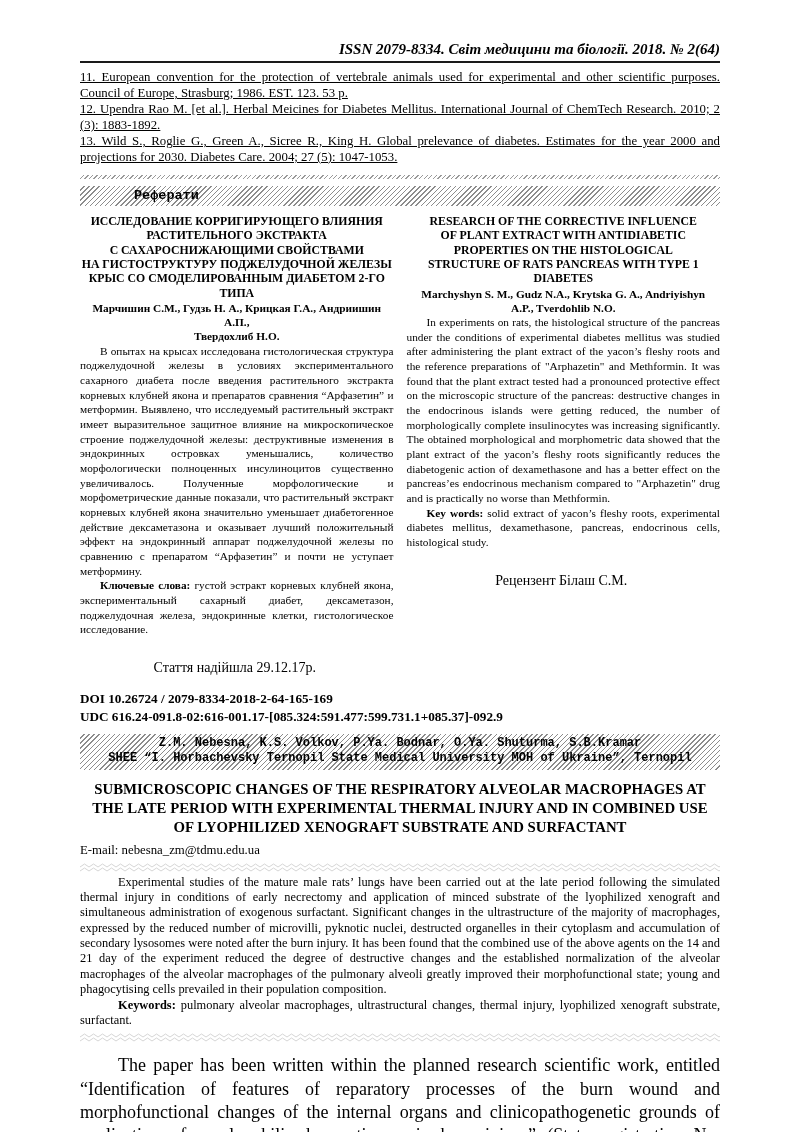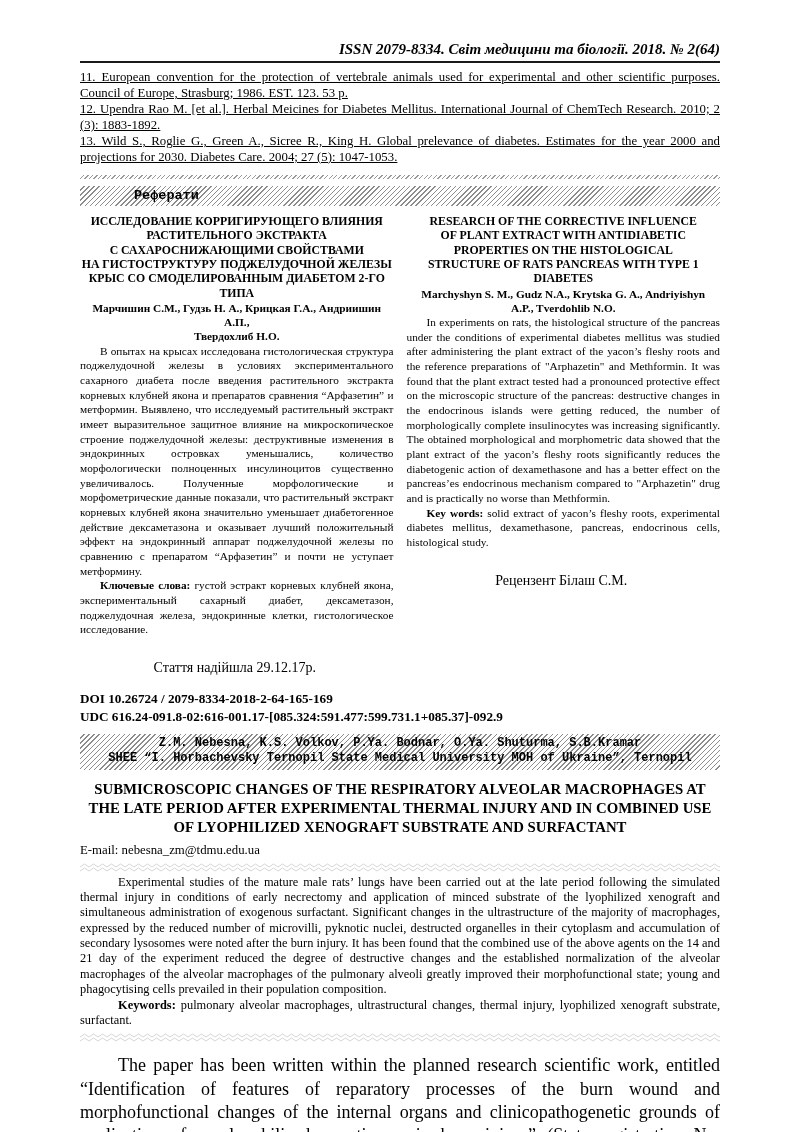--- a/index.html
+++ b/index.html
@@ -98,21 +98,21 @@
     <div>DOI 10.26724 / 2079-8334-2018-2-64-165-169</div>
     <div>UDC 616.24-091.8-02:616-001.17-[085.324:591.477:599.731.1+085.37]-092.9</div>
   </section>
 
   <div class="band authors-band">
     <div>Z.M. Nebesna, K.S. Volkov, P.Ya. Bodnar, O.Ya. Shuturma, S.B.Kramar</div>
     <div>SHEE “I. Horbachevsky Ternopil State Medical University MOH of Ukraine”, Ternopil</div>
   </div>
 
   <h1 class="article-title">SUBMICROSCOPIC CHANGES OF THE RESPIRATORY ALVEOLAR MACROPHAGES AT
-THE LATE PERIOD AFTER EXPERIMENTAL THERMAL INJURY AND IN COMBINED USE
+THE LATE PERIOD WITH EXPERIMENTAL THERMAL INJURY AND IN COMBINED USE
 OF LYOPHILIZED XENOGRAFT SUBSTRATE AND SURFACTANT</h1>
 
   <div class="email">E-mail: nebesna_zm@tdmu.edu.ua</div>
 
   <svg class="zigzag" viewBox="0 0 640 10" width="640" height="10">
       <path d="M0 4 L4.5 1 L9 4 L13.5 1 L18 4 L22.5 1 L27 4 L31.5 1 L36 4 L40.5 1 L45 4 L49.5 1 L54 4 L58.5 1 L63 4 L67.5 1 L72 4 L76.5 1 L81 4 L85.5 1 L90 4 L94.5 1 L99 4 L103.5 1 L108 4 L112.5 1 L117 4 L121.5 1 L126 4 L130.5 1 L135 4 L139.5 1 L144 4 L148.5 1 L153 4 L157.5 1 L162 4 L166.5 1 L171 4 L175.5 1 L180 4 L184.5 1 L189 4 L193.5 1 L198 4 L202.5 1 L207 4 L211.5 1 L216 4 L220.5 1 L225 4 L229.5 1 L234 4 L238.5 1 L243 4 L247.5 1 L252 4 L256.5 1 L261 4 L265.5 1 L270 4 L274.5 1 L279 4 L283.5 1 L288 4 L292.5 1 L297 4 L301.5 1 L306 4 L310.5 1 L315 4 L319.5 1 L324 4 L328.5 1 L333 4 L337.5 1 L342 4 L346.5 1 L351 4 L355.5 1 L360 4 L364.5 1 L369 4 L373.5 1 L378 4 L382.5 1 L387 4 L391.5 1 L396 4 L400.5 1 L405 4 L409.5 1 L414 4 L418.5 1 L423 4 L427.5 1 L432 4 L436.5 1 L441 4 L445.5 1 L450 4 L454.5 1 L459 4 L463.5 1 L468 4 L472.5 1 L477 4 L481.5 1 L486 4 L490.5 1 L495 4 L499.5 1 L504 4 L508.5 1 L513 4 L517.5 1 L522 4 L526.5 1 L531 4 L535.5 1 L540 4 L544.5 1 L549 4 L553.5 1 L558 4 L562.5 1 L567 4 L571.5 1 L576 4 L580.5 1 L585 4 L589.5 1 L594 4 L598.5 1 L603 4 L607.5 1 L612 4 L616.5 1 L621 4 L625.5 1 L630 4 L634.5 1 L639 4 L643.5 1 L648 4" fill="none" stroke="#d6d6d6" stroke-width="1"></path>
       <path d="M0 8 L4.5 5 L9 8 L13.5 5 L18 8 L22.5 5 L27 8 L31.5 5 L36 8 L40.5 5 L45 8 L49.5 5 L54 8 L58.5 5 L63 8 L67.5 5 L72 8 L76.5 5 L81 8 L85.5 5 L90 8 L94.5 5 L99 8 L103.5 5 L108 8 L112.5 5 L117 8 L121.5 5 L126 8 L130.5 5 L135 8 L139.5 5 L144 8 L148.5 5 L153 8 L157.5 5 L162 8 L166.5 5 L171 8 L175.5 5 L180 8 L184.5 5 L189 8 L193.5 5 L198 8 L202.5 5 L207 8 L211.5 5 L216 8 L220.5 5 L225 8 L229.5 5 L234 8 L238.5 5 L243 8 L247.5 5 L252 8 L256.5 5 L261 8 L265.5 5 L270 8 L274.5 5 L279 8 L283.5 5 L288 8 L292.5 5 L297 8 L301.5 5 L306 8 L310.5 5 L315 8 L319.5 5 L324 8 L328.5 5 L333 8 L337.5 5 L342 8 L346.5 5 L351 8 L355.5 5 L360 8 L364.5 5 L369 8 L373.5 5 L378 8 L382.5 5 L387 8 L391.5 5 L396 8 L400.5 5 L405 8 L409.5 5 L414 8 L418.5 5 L423 8 L427.5 5 L432 8 L436.5 5 L441 8 L445.5 5 L450 8 L454.5 5 L459 8 L463.5 5 L468 8 L472.5 5 L477 8 L481.5 5 L486 8 L490.5 5 L495 8 L499.5 5 L504 8 L508.5 5 L513 8 L517.5 5 L522 8 L526.5 5 L531 8 L535.5 5 L540 8 L544.5 5 L549 8 L553.5 5 L558 8 L562.5 5 L567 8 L571.5 5 L576 8 L580.5 5 L585 8 L589.5 5 L594 8 L598.5 5 L603 8 L607.5 5 L612 8 L616.5 5 L621 8 L625.5 5 L630 8 L634.5 5 L639 8 L643.5 5 L648 8" fill="none" stroke="#d6d6d6" stroke-width="1"></path>
     </svg>
 
   <section class="abstract">

